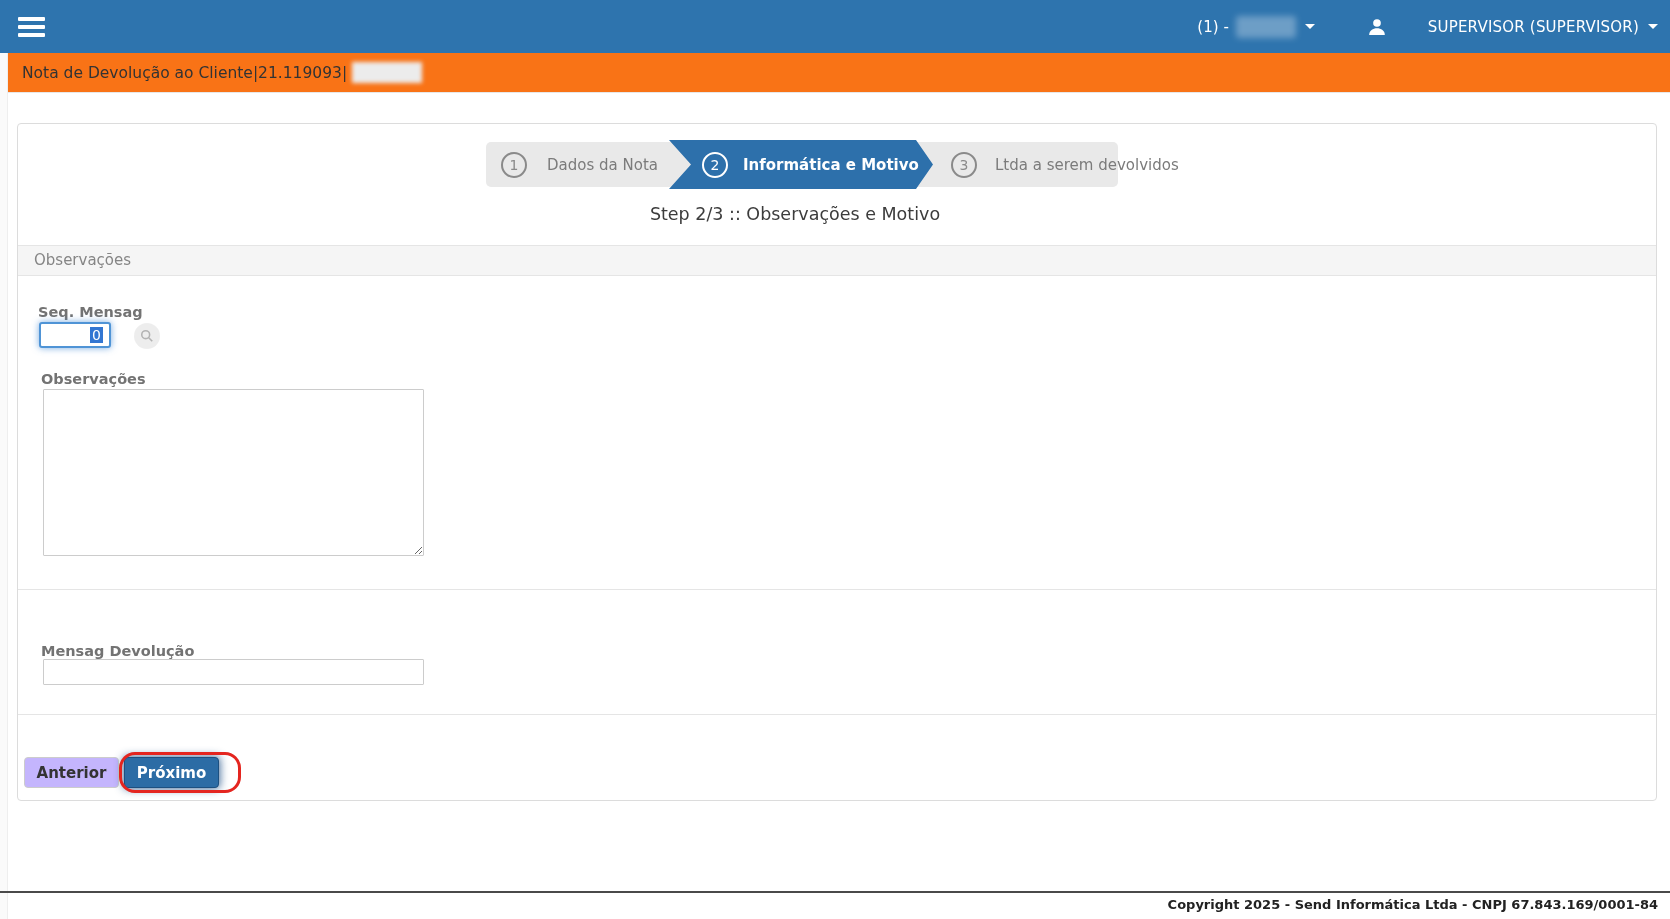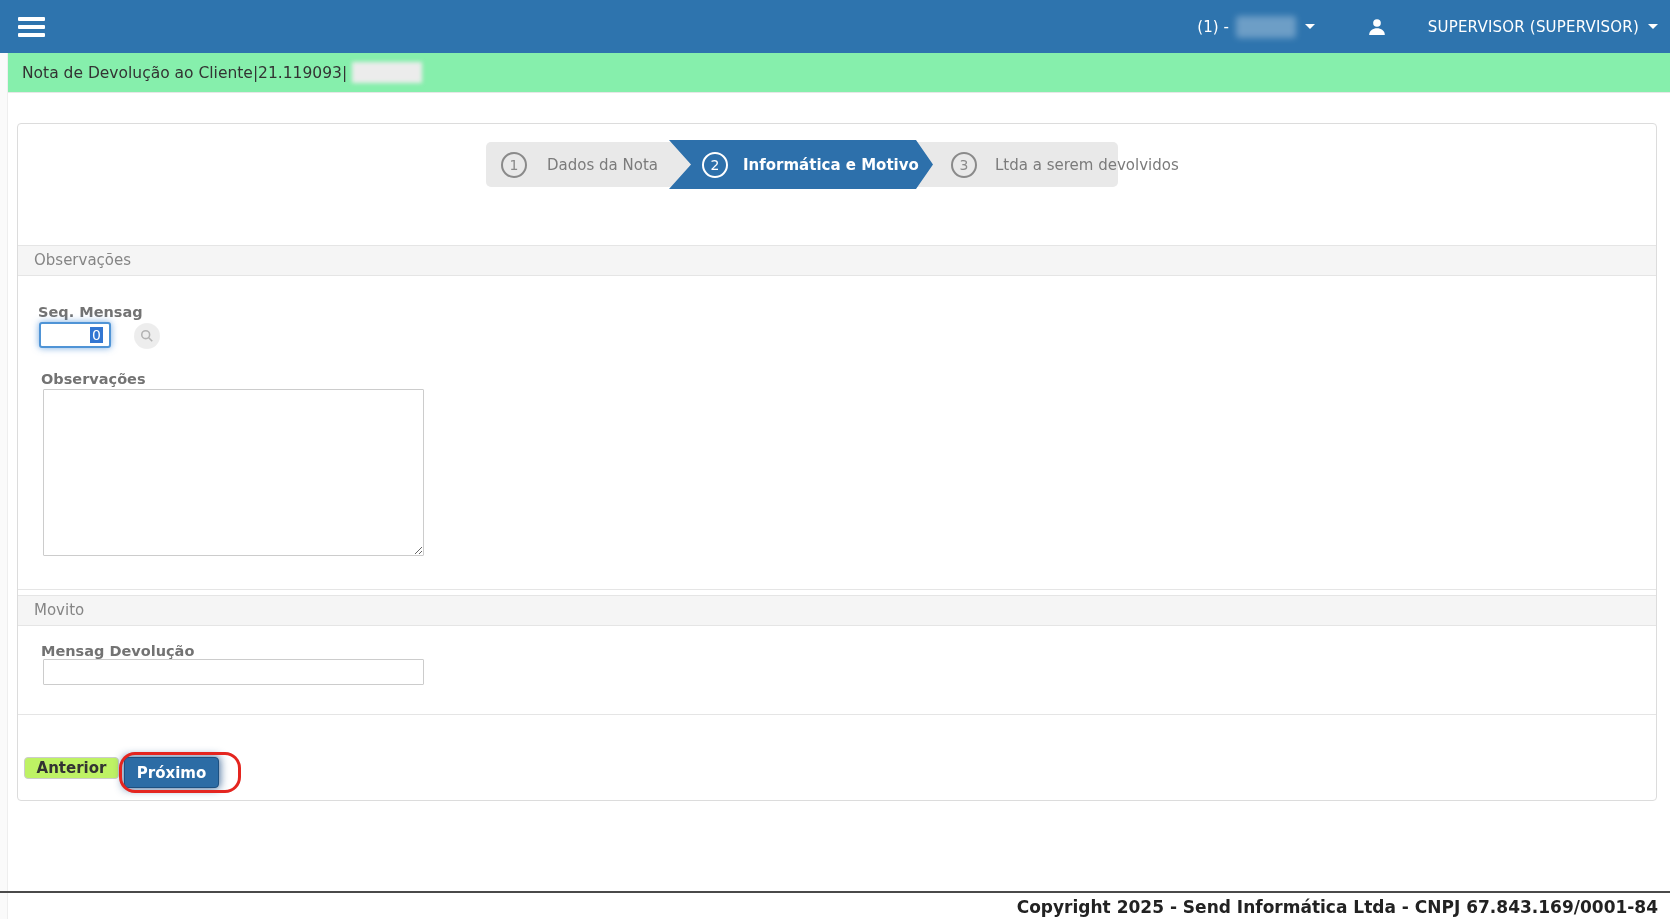--- a/index.html
+++ b/index.html
@@ -28,21 +28,21 @@
   .redact-blue {
     width:60px; height:22px; margin-left:7px; border-radius:3px;
     background:rgba(255,255,255,0.30); filter:blur(3px);
   }
   .user-icon-svg { margin-right:9px; display:block; }
   .user-label { letter-spacing:0.2px;margin-left:32px; }
 
   
   .breadcrumb {
     position:absolute; left:0; top:53px; width:1670px; height:40px;
-    background:#86efac; border-bottom:1px solid #e7e7e7;
+    background:#f97316; border-bottom:1px solid #e7e7e7;
     display:flex; align-items:center; padding-left:22px; font-size:15.5px; color:#333;
   }
   .redact-gray { width:70px; height:21px; margin-left:5px; background:#ececec; filter:blur(2px); }
 
   
   .left-strip {
     position:absolute; left:0; top:53px; width:8px; height:866px;
     background:#fafafa; border-right:1px solid #eeeeee;
   }
 
@@ -114,39 +114,39 @@
     border:1px solid #ccc; border-radius:1px; resize:both;
     font-family:"DejaVu Sans","Liberation Sans",sans-serif; font-size:14px; padding:4px 6px;
   }
   .mot-input {
     position:absolute; left:25px; top:535px; width:381px; height:26px;
     border:1px solid #ccc; border-radius:1px; font-size:14px; padding:2px 6px;
     font-family:"DejaVu Sans","Liberation Sans",sans-serif;
   }
 
   .btn-prev {
-    position:absolute; left:6px; top:633px; width:95px; height:22px;
-    background:#bef264; border:1px solid #ccc; border-radius:4px;
+    position:absolute; left:6px; top:633px; width:95px; height:31px;
+    background:#c4b5fd; border:1px solid #ccc; border-radius:4px;
     font-family:inherit; font-size:15px; font-weight:bold; color:#333; cursor:pointer;
   }
   .next-wrap { position:absolute; left:106px; top:633px; width:112px; height:31px; }
   .btn-next {
     width:95px; height:31px; background:#2c6ca5; border:1px solid #1d5080; border-radius:4px;
     font-family:inherit; font-size:15px; font-weight:bold; color:#fff; cursor:pointer;
     box-shadow:0 0 8px 1px rgba(36,84,136,0.85);
   }
   .red-ring {
     position:absolute; left:-5px; top:-5px; right:-5px; bottom:-5px;
     border:3px solid #e4251f; border-radius:16px; pointer-events:none;
   }
 
   
   .footer-line { position:absolute; left:0; top:891px; width:1670px; border-top:2px solid #4a4a4a; }
   .footer-text {
-    position:absolute; right:12px; top:897px; font-size:17px; font-weight:600; color:#222;
+    position:absolute; right:12px; top:897px; font-size:13px; font-weight:600; color:#222;
   }
 </style>
 </head>
 <body>
 
 <div class="topbar">
   <button class="menu-btn">
     <span style="display:contents">
       <span class="bar"></span><span class="bar"></span><span class="bar"></span>
     </span>
@@ -191,20 +191,21 @@
       <span class="step-label active">Informática e Motivo</span>
     </div>
     <div class="step-seg s3">
       <span class="circ">
           <span>3</span>
         </span>
       <span class="step-label">Ltda a serem devolvidos</span>
     </div>
   </div>
 
+  <div class="step-title">Step 2/3 :: Observações e Motivo</div>
 
   <div class="sec-heading obs">
     <span>Observações</span>
   </div>
 
   <div class="fld-label lbl-seq">Seq. Mensag</div>
   <div class="seq-input">
     <span class="sel-text">0</span>
   </div>
   <button class="search-btn">
@@ -212,23 +213,20 @@
         <circle cx="6.5" cy="6.5" r="4.5"></circle>
         <line x1="10" y1="10" x2="14" y2="14"></line>
       </svg>
   </button>
 
   <div class="fld-label lbl-obs">Observações</div>
   <textarea class="obs-textarea" style=""></textarea>
 
   <div class="sec-bottom obs"></div>
 
-  <div class="sec-heading mov">
-    <span>Movito</span>
-  </div>
 
   <div class="fld-label lbl-mot">Mensag Devolução</div>
   <input class="mot-input" style="">
 
   <div class="sec-bottom mov"></div>
 
   <button class="btn-prev">Anterior</button>
   <div class="next-wrap">
     <button class="btn-next">Próximo</button>
     <div class="red-ring"></div>

